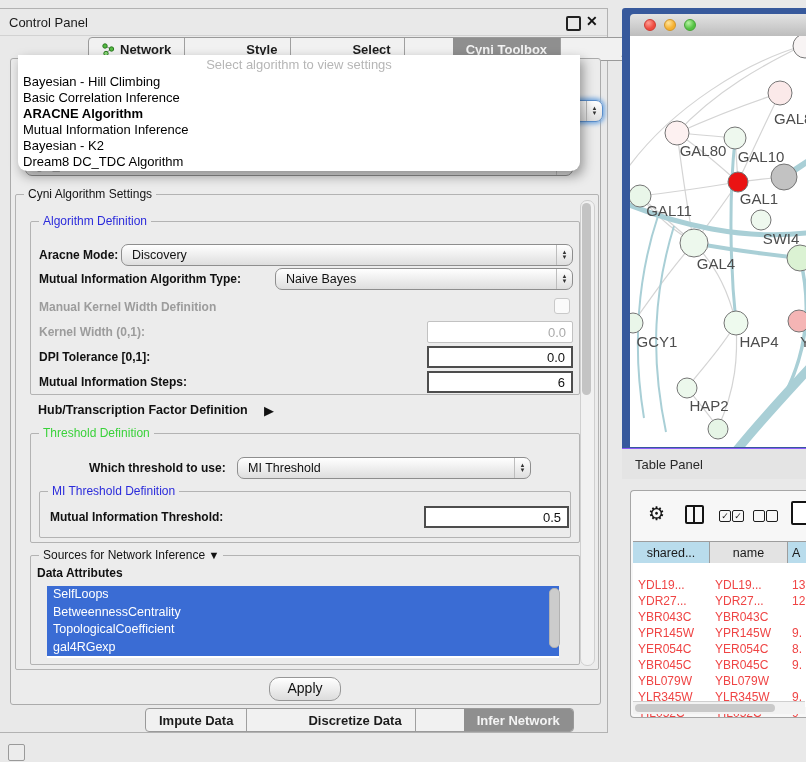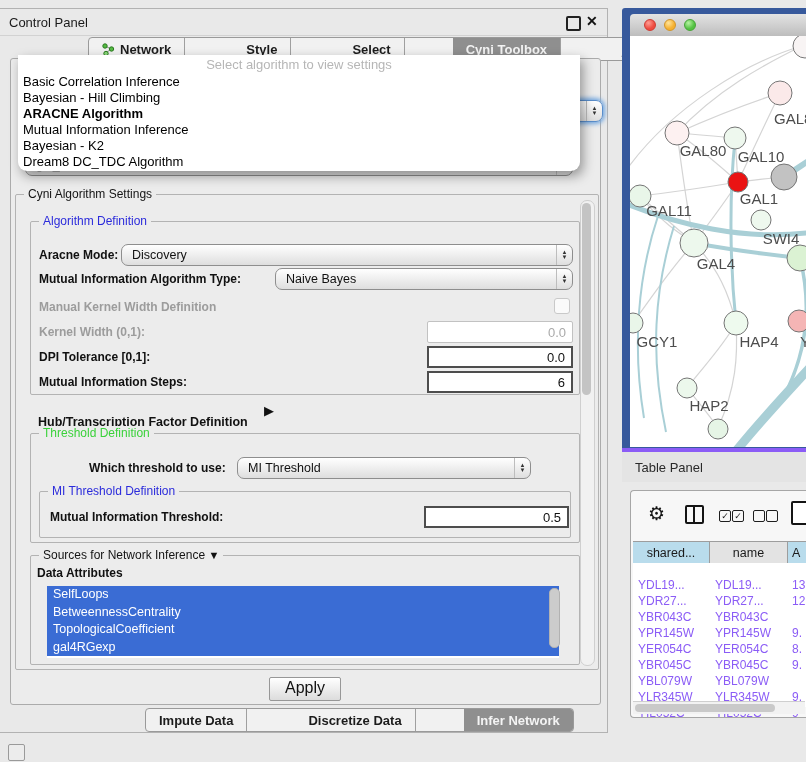--- a/index.html
+++ b/index.html
@@ -55,51 +55,51 @@
   
   .arrow-right::before{content:"\25B6";font-size:13px;color:#111;}
   .arrow-down::before{content:"\25BC";font-size:11px;color:#111;}
 
   
   .attr-list{position:absolute;background:#fff;overflow:hidden;}
   .attr-item{height:17.5px;line-height:17.5px;background:#3a6cd4;color:#fff;font-size:12.5px;padding-left:6px;white-space:nowrap;}
   .list-thumb{position:absolute;width:9px;background:#ccc;border:1px solid #b2b2b2;border-radius:5px;}
 
   
-  .btn{position:absolute;border:1px solid #979797;border-radius:2px;background:linear-gradient(#ffffff,#dcdcdc);font-size:16px;color:#111;text-align:center;line-height:20px;}
+  .btn{position:absolute;border:1px solid #979797;border-radius:10px;background:linear-gradient(#ffffff,#dcdcdc);font-size:14px;color:#111;text-align:center;line-height:20px;}
 
   
   .net{position:absolute;left:622px;top:8px;width:184px;height:447px;background:#37599c;border-radius:3px 0 0 3px;}
   .net-titlebar{position:absolute;left:8px;top:6px;width:176px;height:22px;background:linear-gradient(#e3e3e3,#bdbdbd);border-bottom:1px solid #8d8d8d;border-radius:4px 0 0 0;}
   .tl{position:absolute;top:5px;width:12px;height:12px;border-radius:50%;box-sizing:border-box;}
   .tl.red{left:14px;background:radial-gradient(circle at 35% 30%,#ff9d94,#ee4b40 60%);border:1px solid #ce3a32;}
   .tl.yel{left:34px;background:radial-gradient(circle at 35% 30%,#ffe49a,#f5b02f 60%);border:1px solid #d1952a;}
   .tl.grn{left:54px;background:radial-gradient(circle at 35% 30%,#b6f3a2,#54c243 60%);border:1px solid #46a437;}
   .net-canvas{position:absolute;left:8px;top:28px;width:176px;height:411px;background:#fff;display:block;}
 
   
-  .tp-titlebar{position:absolute;left:622px;top:448px;width:184px;height:30px;background:#e4e4e4;border-top:4px solid #8b5cf6;}
+  .tp-titlebar{position:absolute;left:622px;top:448px;width:184px;height:30px;background:#e4e4e4;border-top:1px solid #8b5cf6;}
   .tp-title{position:absolute;left:13px;top:8px;font-size:13px;color:#2a2a2a;}
   .tp{position:absolute;left:630px;top:490px;width:176px;height:226px;background:#f7f7f7;border:1px solid #a6a6a6;border-radius:4px 0 0 4px;border-right:none;overflow:hidden;}
   .icon-gear{position:absolute;left:17px;top:11px;font-size:19px;color:#141414;}
   .icon-gear::before{content:"\2699";}
   .icon-columns{position:absolute;left:54px;top:14px;width:15px;height:15px;border:2px solid #141414;border-radius:2px;}
   .icon-columns::before{content:"";position:absolute;left:6px;top:0;width:2px;height:15px;background:#141414;}
   .cbx{position:absolute;top:19px;width:10px;height:10px;border:1.5px solid #1e1e1e;border-radius:2px;font-size:9px;line-height:10px;text-align:center;color:#1e1e1e;}
   .cbx.chk::before{content:"\2713";}
   .icon-doc{position:absolute;left:160px;top:10px;width:16px;height:20px;border:2px solid #141414;border-radius:2px;background:#fff;}
   .thead{position:absolute;left:2px;top:50px;width:174px;height:22px;display:flex;border-top:1px solid #9d9d9d;border-bottom:1px solid #8d8d8d;}
   .th{font-size:12.5px;color:#1a1a1a;display:flex;align-items:center;justify-content:center;background:#e3e3e3;border-right:1px solid #9d9d9d;box-sizing:border-box;overflow:hidden;white-space:nowrap;}
   .th.sel{background:#b9dcec;}
   .th.c0{width:77px;}
   .th.c1{width:78px;}
   .th.c2{flex:1;justify-content:flex-start;padding-left:4px;border-right:none;}
   .tbody{position:absolute;left:2px;top:72px;width:174px;background:#fff;}
   .trow{display:flex;height:16px;align-items:center;}
-  .tcell{font-size:12px;color:#8b5cf6;overflow:hidden;white-space:nowrap;box-sizing:border-box;margin-top:28px;}
+  .tcell{font-size:12px;color:#ef4444;overflow:hidden;white-space:nowrap;box-sizing:border-box;margin-top:28px;}
   .tcell.c0{width:77px;padding-left:5px;}
   .tcell.c1{width:78px;padding-left:5px;}
   .tcell.c2{flex:1;padding-left:4px;}
   .hscroll{position:absolute;left:2px;top:210px;width:172px;height:12px;background:#f2f2f2;border-top:1px solid #cfcfcf;}
   .hthumb{position:absolute;left:2px;top:2px;width:140px;height:8px;background:#c9c9c9;border-radius:4px;}
 
   .mini-sq{position:absolute;left:8px;top:744px;width:15px;height:15px;border:1px solid #9a9a9a;background:#ececec;border-radius:2px;}
 </style>
 </head>
 <body>
@@ -196,21 +196,21 @@
           <div class="field" style="left:396px;top:124px;width:146px;">
             <span>0.0</span>
           </div>
 
           <span class="lbl" style="left:8px;top:153px;">Mutual Information Steps:</span>
           <div class="field" style="left:396px;top:149px;width:146px;">
             <span>6</span>
           </div>
         </div>
 
-        <span class="lbl" style="left:22px;top:220px;font-size:12.5px;">Hub/Transcription Factor Definition</span>
+        <span class="lbl" style="left:22px;top:208px;font-size:12.5px;">Hub/Transcription Factor Definition</span>
         <span class="arrow-right" style="position:absolute;left:248px;top:206px;"></span>
 
         <div class="gb" style="left:14px;top:238px;width:550px;height:110px;">
           <span class="gb-title t-green">Threshold Definition</span>
 
           <span class="lbl" style="left:58px;top:27px;">Which threshold to use:</span>
           <div class="combo" style="left:206px;top:23px;width:294px;">
             <span class="ctext">MI Threshold</span>
             <span class="carrows">
                 <i>▲</i>
@@ -255,22 +255,22 @@
       </div>
       <div class="cp-tab sel">
         <span>Infer Network</span>
       </div>
     </div>
   </div>
 
   <div class="popup">
     <div class="dd-prompt">Select algorithm to view settings</div>
     <div>
+        <div class="dd-item">Bayesian - Hill Climbing</div>
         <div class="dd-item">Basic Correlation Inference</div>
-        <div class="dd-item">Bayesian - Hill Climbing</div>
         <div class="dd-item sel">ARACNE Algorithm</div>
         <div class="dd-item">Mutual Information Inference</div>
         <div class="dd-item">Bayesian - K2</div>
         <div class="dd-item">Dream8 DC_TDC Algorithm</div>
       </div>
   </div>
 
   <div class="net">
     <div class="net-titlebar">
       <span class="tl red"></span>

